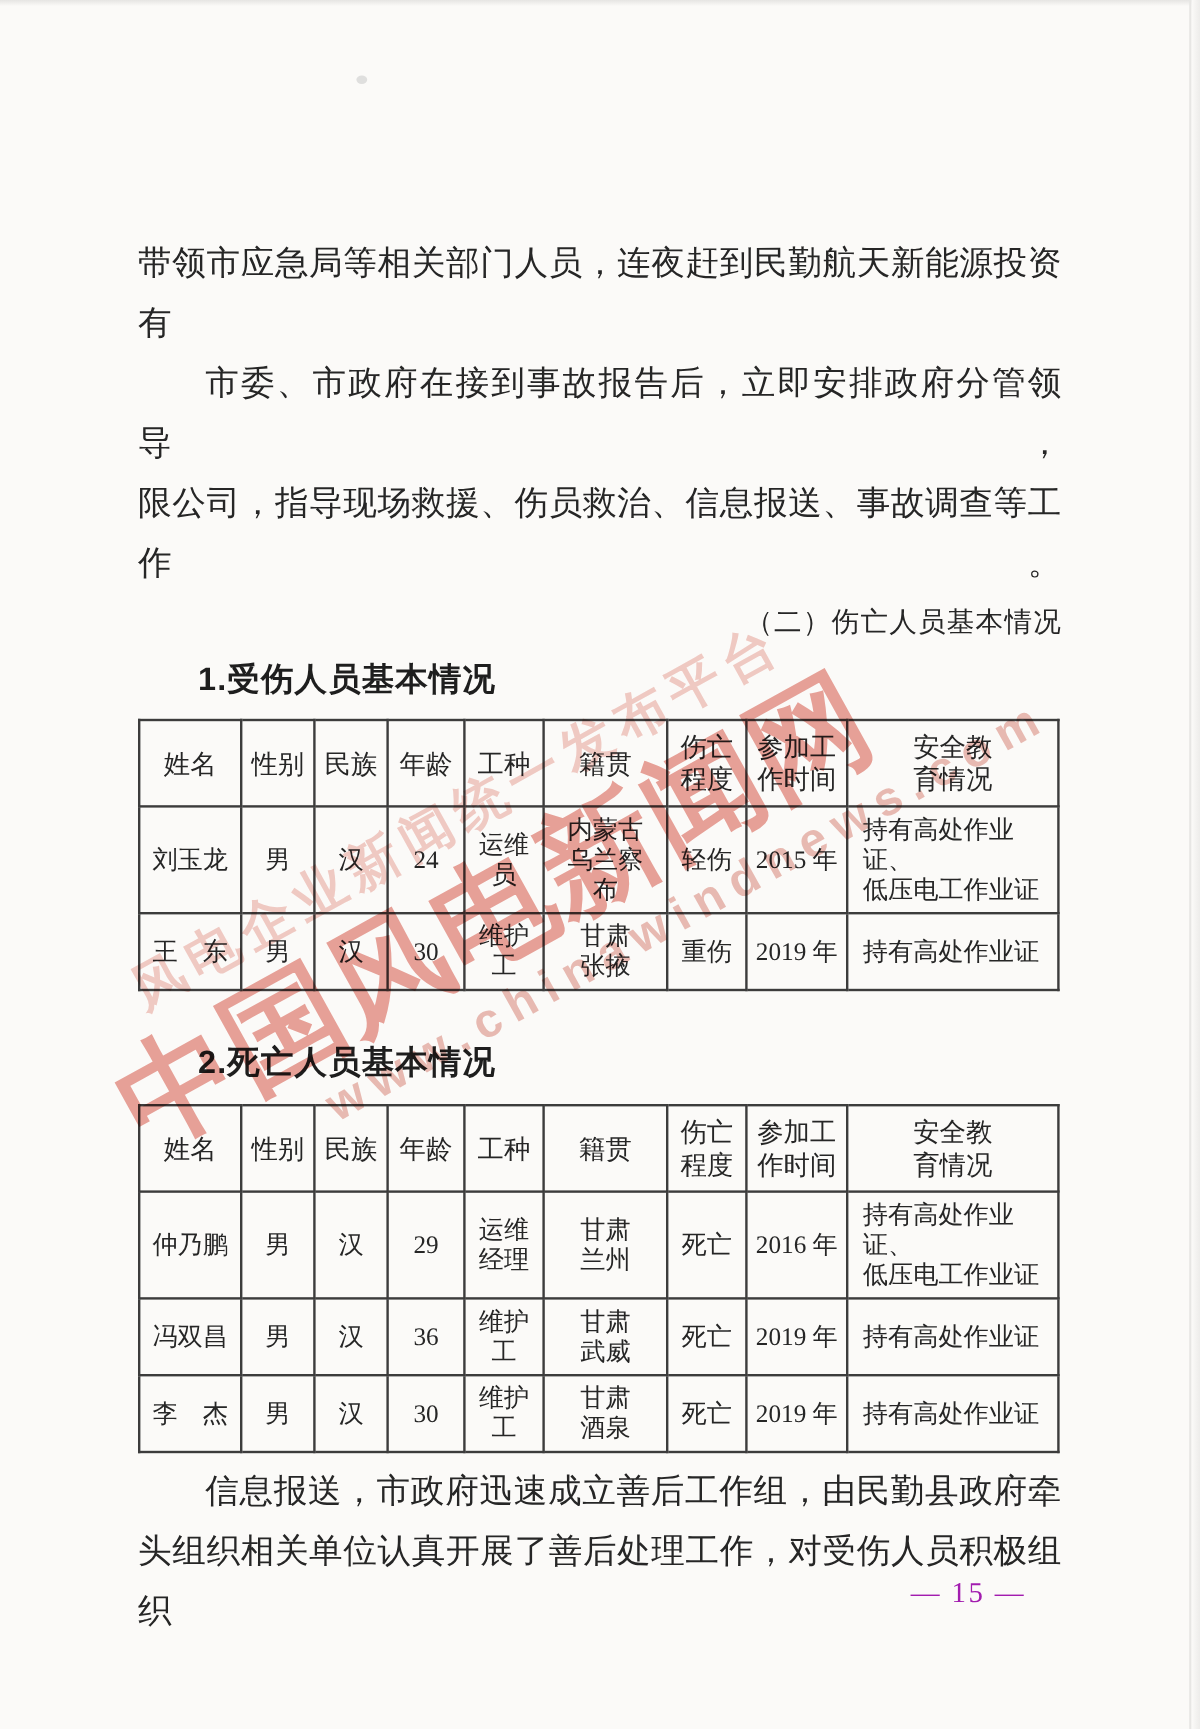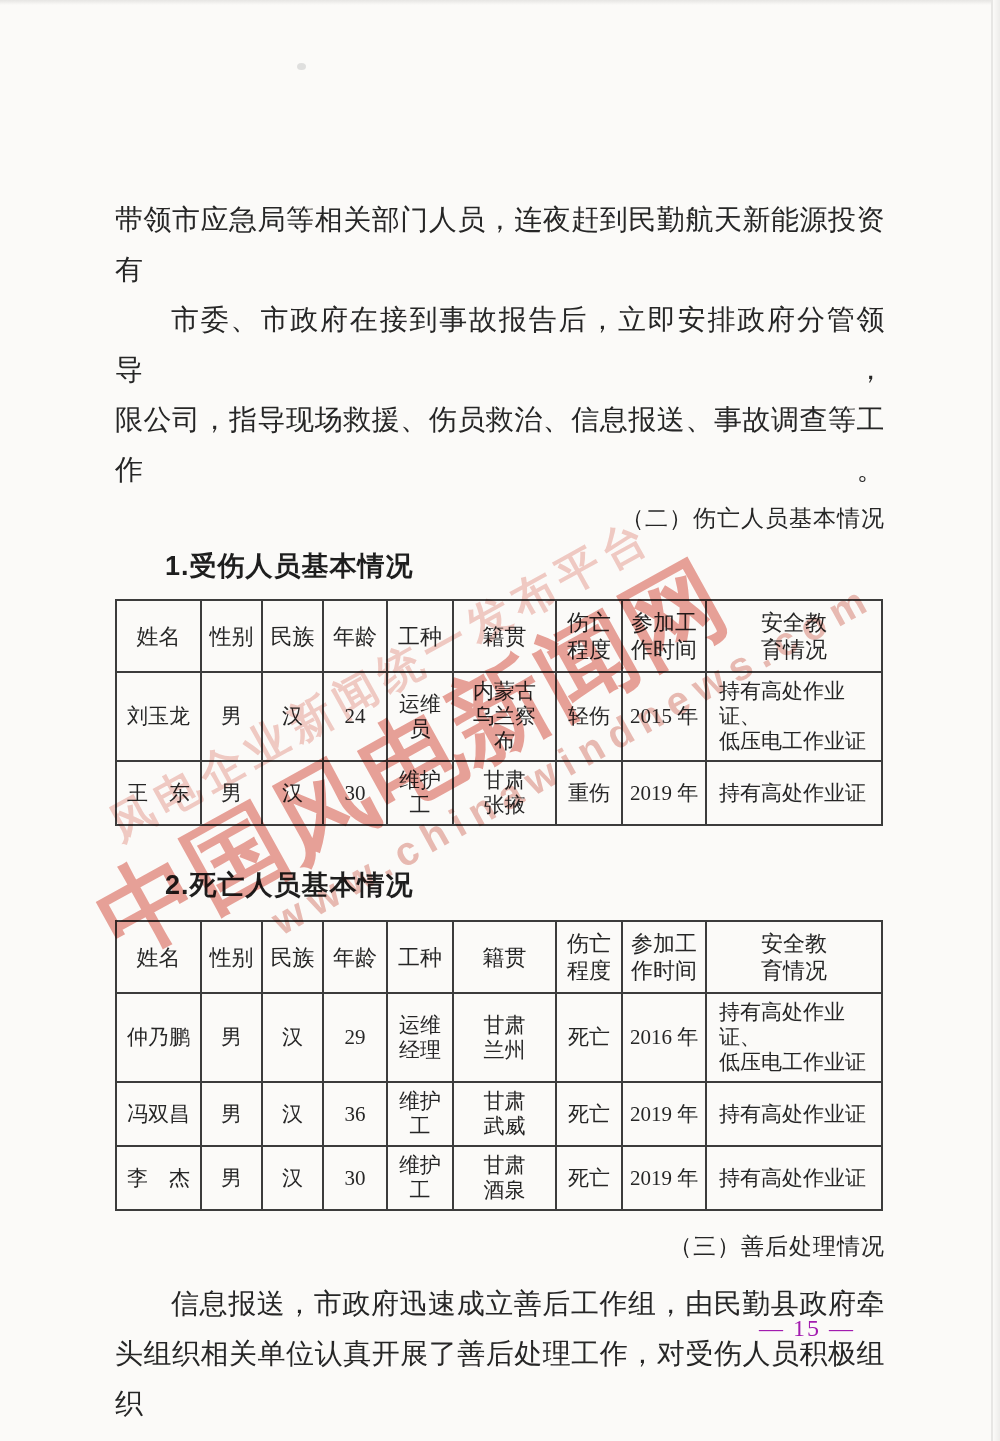--- a/index.html
+++ b/index.html
@@ -221,21 +221,20 @@
 工</td>
         <td>甘肃
 酒泉</td>
         <td>死亡</td>
         <td>2019 年</td>
         <td class="edu">持有高处作业证</td>
       </tr>
       </tbody>
     </table>
 
-    <div class="sec-heading mt">（三）善后处理情况</div>
 
     <div class="para mt">
       <div class="line indent">信息报送，市政府迅速成立善后工作组，由民勤县政府牵</div>
       <div class="line">头组织相关单位认真开展了善后处理工作，对受伤人员积极组织</div>
 
     </div>
 
   </div>
 
   <div class="page-number">— 15 —</div>

